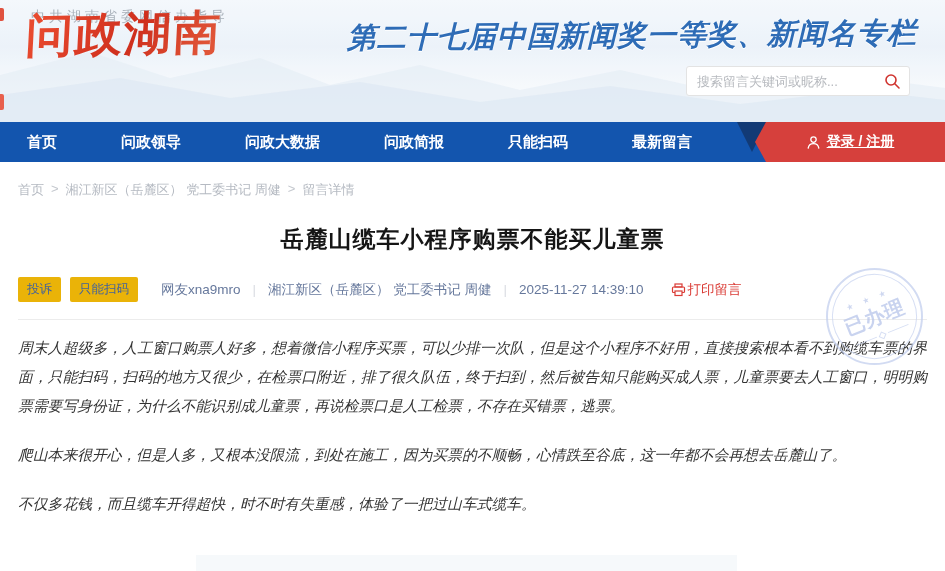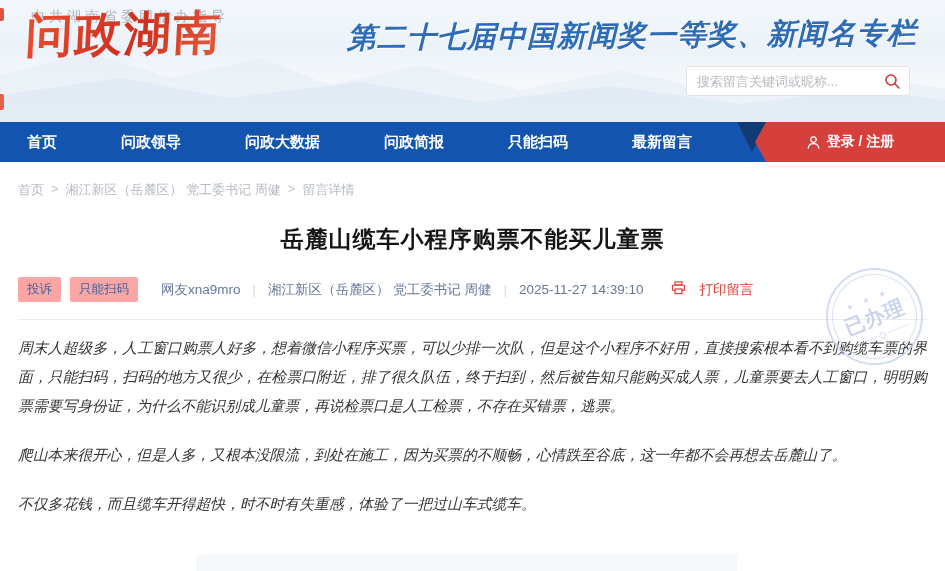--- a/index.html
+++ b/index.html
@@ -52,41 +52,41 @@
   .nav-list a { color:#fff; font-size:15px; font-weight:bold; text-decoration:none; cursor:pointer; white-space:nowrap; }
   .nav-fold {
     position:absolute; top:0; left:737px; width:0; height:0;
     border-left:15px solid transparent; border-right:15px solid transparent;
     border-top:30px solid #123a75; z-index:1;
   }
   .login-area {
     position:absolute; top:0; right:0; width:190px; height:40px; background:#d6403c;
     clip-path:polygon(11px 0, 100% 0, 100% 100%, 11px 100%, 0 50%);
     display:flex; align-items:center; justify-content:center; gap:6px;
-    color:#fff; font-size:14px; font-weight:bold; cursor:pointer; z-index:2;
+    color:#fff; font-size:14px; font-weight:bold; cursor:pointer; z-index:2;text-decoration:underline;
   }
 
   
   .citybar { height:38px; background:#fff; display:flex; align-items:center; padding-left:27px; border-bottom:1px solid #f1f1f1; }
   .citybar a { font-size:14px; color:#333a45; text-decoration:none; margin-right:24px; cursor:pointer; white-space:nowrap; }
 
   
   .content { position:relative; padding:0 18px; }
   .breadcrumb { padding-top:19px; font-size:13px; color:#b5bac2; display:flex; gap:7px; }
   .breadcrumb .sep { color:#c3c7cd; }
   .breadcrumb a { color:#b5bac2; text-decoration:none; cursor:pointer; }
 
   .article-title { margin-top:25px; text-align:center; font-size:23px; font-weight:bold; color:#151515; letter-spacing:1px; }
 
   .meta-row { margin-top:22px; display:flex; align-items:center; font-size:13.5px; color:#66789c; }
-  .tag { background:#fca5a5; color:#44639b; font-size:12.5px; padding:4px 9px; border-radius:2px; margin-right:9px; }
+  .tag { background:#eab308; color:#44639b; font-size:12.5px; padding:4px 9px; border-radius:2px; margin-right:9px; }
   .meta-item { white-space:nowrap;text-align:right; }
   .meta-author { margin-left:14px; }
   .meta-sep { color:#d9dce2; margin:0 12px; }
-  .print-link { margin-left:28px; display:flex; align-items:flex-start; gap:13px; color:#da3b35; font-size:13.5px; cursor:pointer; text-decoration:none; }
+  .print-link { margin-left:28px; display:flex; align-items:center; gap:1px; color:#da3b35; font-size:13.5px; cursor:pointer; text-decoration:none; }
 
   .divider { margin-top:17px; border-bottom:1px solid #ececec; }
 
   .body-text { margin-top:14px; font-size:14.8px; color:#333; line-height:29px; text-align:justify;font-style:italic; }
   .body-text p + p { margin-top:20px; }
 
   
   .stamp {
     position:absolute; right:22px; top:268px; width:97px; height:97px; z-index:3;
     border:2px solid #c3cfee; border-radius:50%; opacity:0.75; pointer-events:none;

